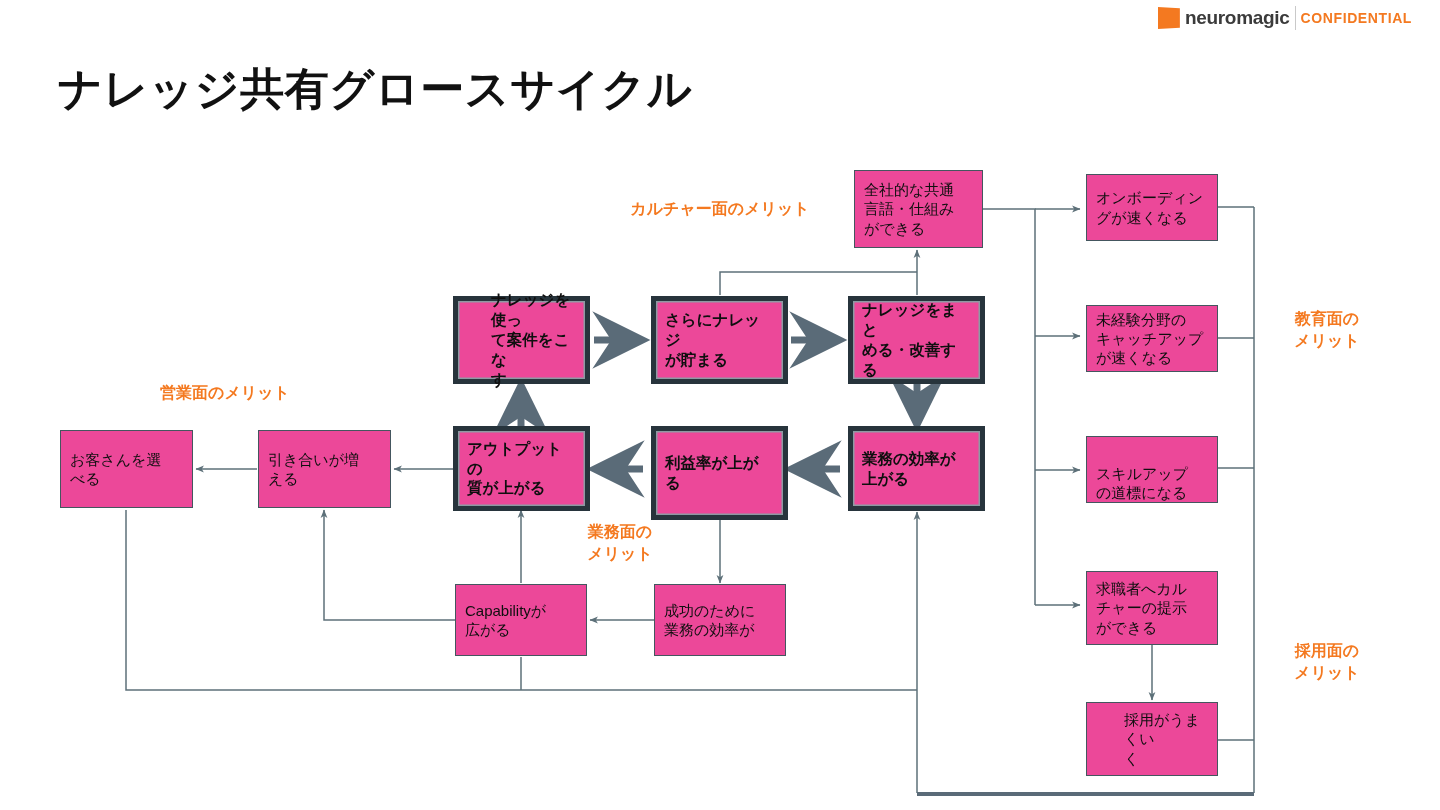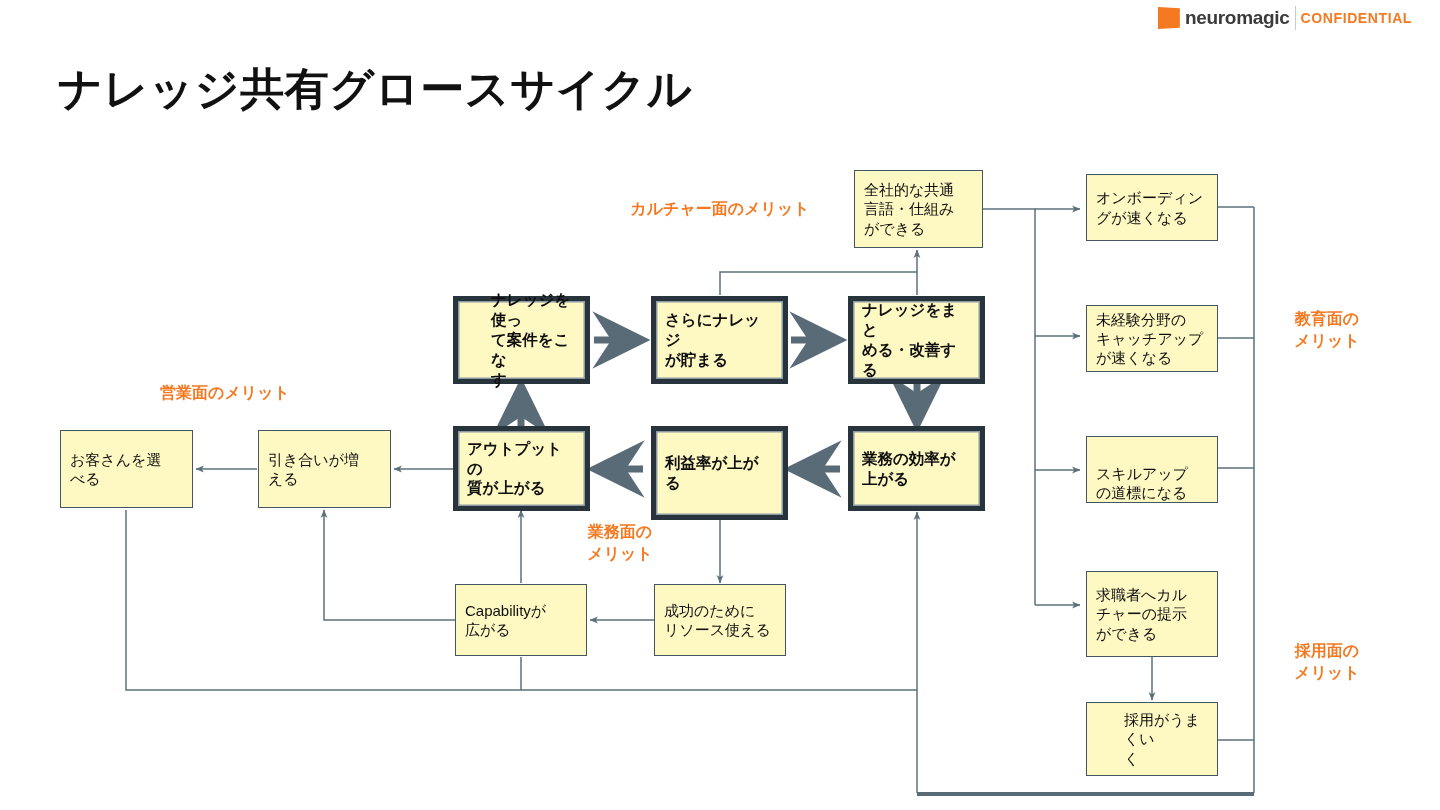--- a/index.html
+++ b/index.html
@@ -52,21 +52,21 @@
   #diagram {
     position: absolute;
     left: 0; top: 0;
     width: 1440px; height: 810px;
   }
 
   
   .node {
     position: absolute;
     box-sizing: border-box;
-    background: #fef9c3;
+    background: #ec4899;
     display: flex;
     align-items: center;
     color: #0f0f0f;
   }
   .node .node-label {
     padding: 0 9px;
     line-height: 1.28;
     white-space: pre-line;
   }
   
@@ -214,40 +214,40 @@
 える</span>
   </div>
 
   <div class="node plain" style="left:455px; top:584px; width:132px; height:72px;">
     <span class="node-label">Capabilityが
 広がる</span>
   </div>
 
   <div class="node plain" style="left:654px; top:584px; width:132px; height:72px;">
     <span class="node-label">成功のために
-リソース使える</span>
+業務の効率が</span>
   </div>
 
   <div class="node plain" style="left:1086px; top:174px; width:132px; height:67px;">
     <span class="node-label">オンボーディン
 グが速くなる</span>
   </div>
 
   <div class="node plain" style="left:1086px; top:305px; width:132px; height:67px;">
     <span class="node-label">未経験分野の
 キャッチアップ
 が速くなる</span>
   </div>
 
   <div class="node plain" style="left:1086px; top:436px; width:132px; height:67px;align-items:flex-end;">
     <span class="node-label">スキルアップ
 の道標になる</span>
   </div>
 
-  <div class="node plain" style="left:1086px; top:571px; width:132px; height:86px;">
+  <div class="node plain" style="left:1086px; top:571px; width:132px; height:74px;">
     <span class="node-label">求職者へカル
 チャーの提示
 ができる</span>
   </div>
 
   <div class="node plain" style="left:1086px; top:702px; width:132px; height:74px;padding-left:28px;">
     <span class="node-label">採用がうまくい
 く</span>
   </div>
 

